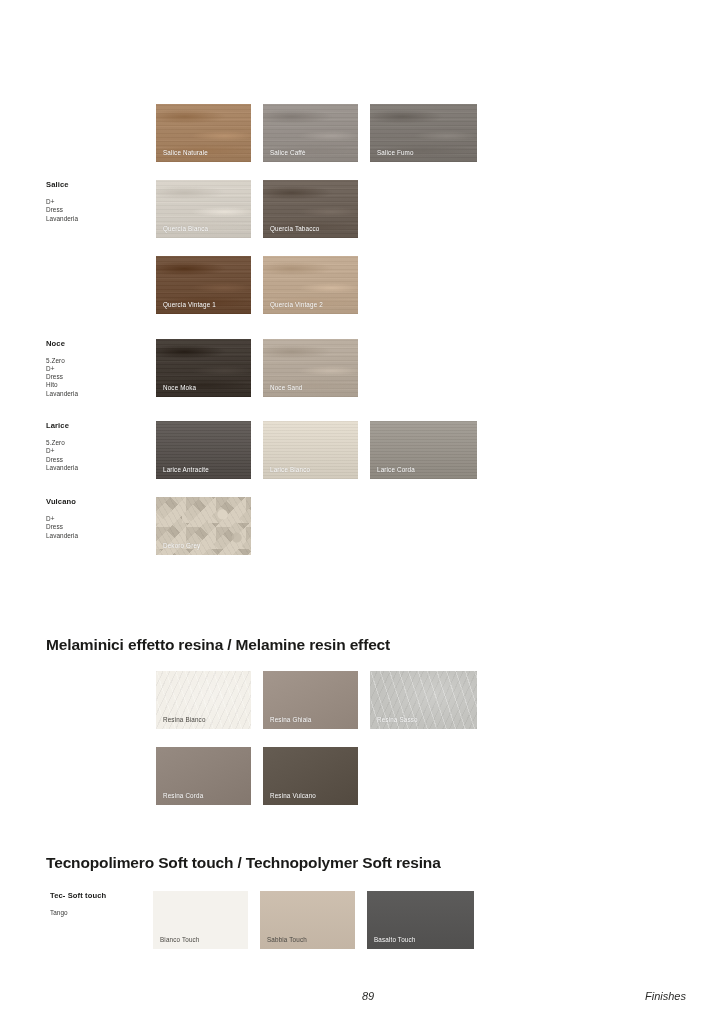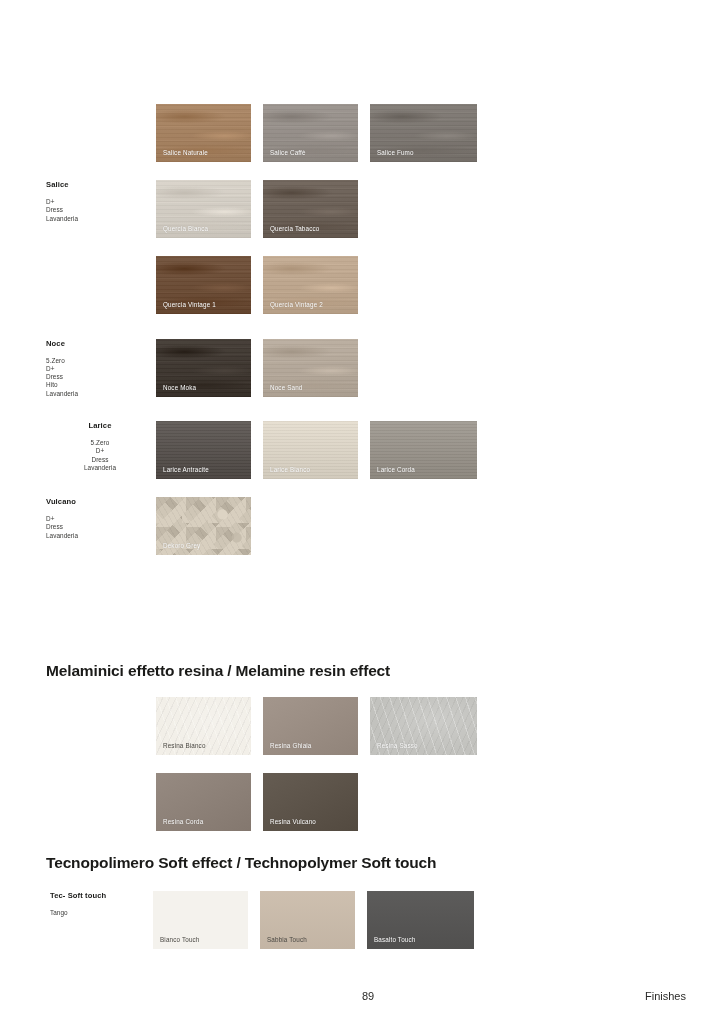--- a/index.html
+++ b/index.html
@@ -23,21 +23,21 @@
     height: 1033px;
   }
 
   
   .section {
     position: absolute;
     left: 46px;
     width: 640px;
   }
   #section-wood  { top: 104px; }
-  #section-resin { top: 662px; }
+  #section-resin { top: 636px; }
   #section-soft  { top: 854px; }
 
   .section-title {
     font-size: 15.5px;
     font-weight: bold;
     letter-spacing: -0.15px;
     color: #1a1a18;
     margin: 0 0 17px 0;
     white-space: nowrap;
   }
@@ -116,20 +116,21 @@
     z-index: 2;
   }
 
   
   .footer {
     position: absolute;
     left: 50px;
     right: 40px;
     top: 990px;
     height: 18px;
+    font-style: italic;
   }
   .page-number {
     position: absolute;
     left: 50%;
     transform: translateX(-50%);
     font-size: 11px;
     color: #2a2a28;
   }
   .footer-section {
     position: absolute;
@@ -216,21 +217,21 @@
             <div class="tex2" style="background: radial-gradient(60px 10px at 30% 22%, rgb(33, 25, 18) 0%, transparent 70%), radial-gradient(48px 7px at 72% 55%, rgb(79, 71, 64) 0%, transparent 70%), radial-gradient(70px 9px at 50% 80%, rgb(45, 37, 30) 0%, transparent 72%), linear-gradient(175deg, rgba(255, 255, 255, 0.1), rgba(0, 0, 0, 0.09)); opacity: 0.8;"></div>
             <span class="swatch-label">Noce Moka</span>
           </div>
           <div class="swatch" style="margin-left: 12px; background: rgb(184, 171, 156);">
             <div class="tex" style="background: repeating-linear-gradient(0deg, rgb(170, 157, 142) 0px, rgb(170, 157, 142) 1px, transparent 1px, transparent 4px), repeating-linear-gradient(0deg, rgb(195, 182, 167) 0px, rgb(195, 182, 167) 1px, transparent 1px, transparent 7px); opacity: 0.55;"></div>
             <div class="tex2" style="background: radial-gradient(60px 10px at 30% 22%, rgb(158, 145, 130) 0%, transparent 70%), radial-gradient(48px 7px at 72% 55%, rgb(204, 191, 176) 0%, transparent 70%), radial-gradient(70px 9px at 50% 80%, rgb(170, 157, 142) 0%, transparent 72%), linear-gradient(175deg, rgba(255, 255, 255, 0.1), rgba(0, 0, 0, 0.09)); opacity: 0.8;"></div>
             <span class="swatch-label">Noce Sand</span>
           </div>
         </div>
       </div>
-      <div class="group" style="height: 58px; margin-bottom: 18px; text-align: center;">
+      <div class="group" style="height: 58px; margin-bottom: 18px;">
         <div class="group-label">
           <div class="group-name">Larice</div>
           <div class="group-products">
             <div>5.Zero</div>
             <div>D+</div>
             <div>Dress</div>
             <div>Lavanderia</div>
           </div>
         </div>
         <div class="swatch-row">
@@ -297,21 +298,21 @@
           </div>
           <div class="swatch" style="margin-left: 12px; background: rgb(93, 84, 74);">
             <div class="tex" style="background: linear-gradient(150deg, rgb(104, 95, 85) 0%, rgb(93, 84, 74) 45%, rgb(79, 70, 60) 100%); opacity: 0.75;"></div>
             <div class="tex2"></div>
             <span class="swatch-label">Resina Vulcano</span>
           </div>
         </div>
       </div>
     </div>
   <div class="section" id="section-soft">
-      <div class="section-title">Tecnopolimero Soft effect / Technopolymer Soft touch</div>
+      <div class="section-title">Tecnopolimero Soft touch / Technopolymer Soft resina</div>
       <div class="group" style="height: 58px; margin-bottom: 18px;">
         <div class="group-label">
           <div class="group-name">Tec- Soft touch</div>
           <div class="group-products">
             <div>Tango</div>
           </div>
         </div>
         <div class="swatch-row">
           <div class="swatch" style="background: rgb(244, 242, 237);">
             <div class="tex" style="background: radial-gradient(circle, rgba(0, 0, 0, 0.1) 0.6px, transparent 0.7px) 0% 0% / 4px 4px; opacity: 0.8;"></div>

